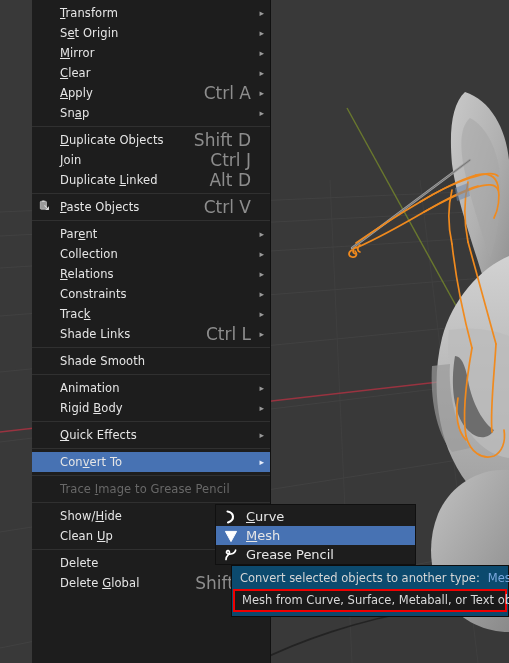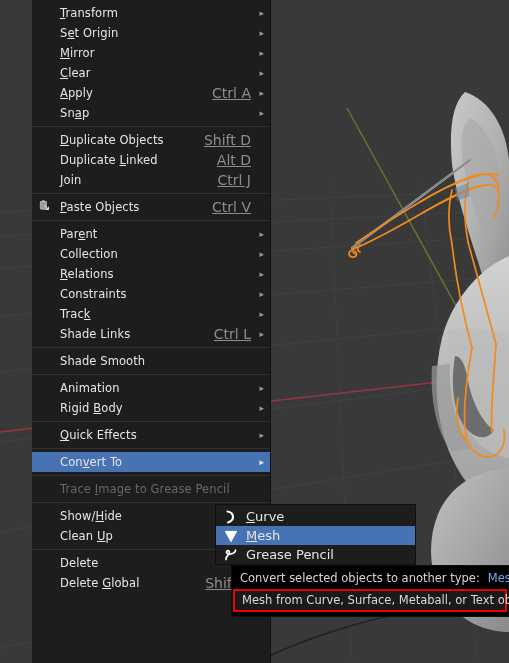--- a/index.html
+++ b/index.html
@@ -38,21 +38,21 @@
     font-size: 11.5px;
     white-space: nowrap;
     cursor: default;
   }
   .mi.sel { background: #4772b3; }
   .mi.dis { color: #686868; }
   .mi .lbl { flex: 0 0 auto; letter-spacing: .1px; }
   .mi .lbl u { text-decoration: underline; text-underline-offset: 1px; }
   .mi .spacer { flex: 1 1 auto; }
   .mi .sc {
-    color: #8d8d8d; font-size: 14px; padding-right: 2px; text-decoration: underline;
+    color: #8d8d8d; font-size: 17px; padding-right: 2px;
   }
   .mi .arrow {
     width: 10px; text-align: right;
     color: #9a9a9a; font-size: 9px; line-height: 1;
     margin-left: 1px;
   }
   .mi.sel .arrow { color: #e8eefb; }
   .mi .arrow.hidden { visibility: hidden; }
   .mi .ic {
     position: absolute; left: 7px; top: 50%;
@@ -87,21 +87,21 @@
     position: absolute; left: 7px; top: 50%;
     transform: translateY(-50%);
     width: 16px; height: 16px;
   }
   .smi u { text-decoration: underline; text-underline-offset: 1px; }
 
   
   .tooltip {
     position: absolute; left: 231px; top: 565px;
     width: 278px; min-height: 45px;
-    background: #000000;
+    background: #0c4a6e;
     border: 1px solid #0d0d0d;
     z-index: 50;
     padding: 4px 0 4px 0;
   }
   .tt-line1 {
     display: flex; align-items: baseline;
     padding: 0 6px 0 8px;
     font-size: 11.5px; color: #d5d5d5;
     white-space: nowrap; line-height: 16px;
   }
@@ -248,29 +248,29 @@
         <span class="arrow">▸</span>
       </div>
       <div class="sep"></div>
       <div class="mi">
         <span class="lbl"><u>D</u>uplicate Objects</span>
         <span class="spacer"></span>
         <span class="sc">Shift D</span>
         <span class="arrow hidden">▸</span>
       </div>
       <div class="mi">
+        <span class="lbl"><u>J</u>oin</span>
+        <span class="spacer"></span>
+        <span class="sc">Ctrl J</span>
+        <span class="arrow hidden">▸</span>
+      </div>
+      <div class="mi">
         <span class="lbl">Duplicate <u>L</u>inked</span>
         <span class="spacer"></span>
         <span class="sc">Alt D</span>
-        <span class="arrow hidden">▸</span>
-      </div>
-      <div class="mi">
-        <span class="lbl"><u>J</u>oin</span>
-        <span class="spacer"></span>
-        <span class="sc">Ctrl J</span>
         <span class="arrow hidden">▸</span>
       </div>
       <div class="sep"></div>
       <div class="mi">
         <span class="ic"><svg viewBox="0 0 16 16" width="14" height="14">
             <rect x="1.5" y="1.5" width="7" height="9" rx="1" fill="#9b9b9b" stroke="#cfcfcf" stroke-width="0.8"></rect>
             <rect x="3.5" y="0.6" width="3" height="1.8" rx="0.6" fill="#cfcfcf"></rect>
             <path d="M6.5,6.5 L10.8,10.8 M10.8,10.8 L10.8,8 M10.8,10.8 L8,10.8" stroke="#d8d8d8" stroke-width="1.2" fill="none" stroke-linecap="round"></path>
           </svg></span>
         <span class="lbl"><u>P</u>aste Objects</span>

